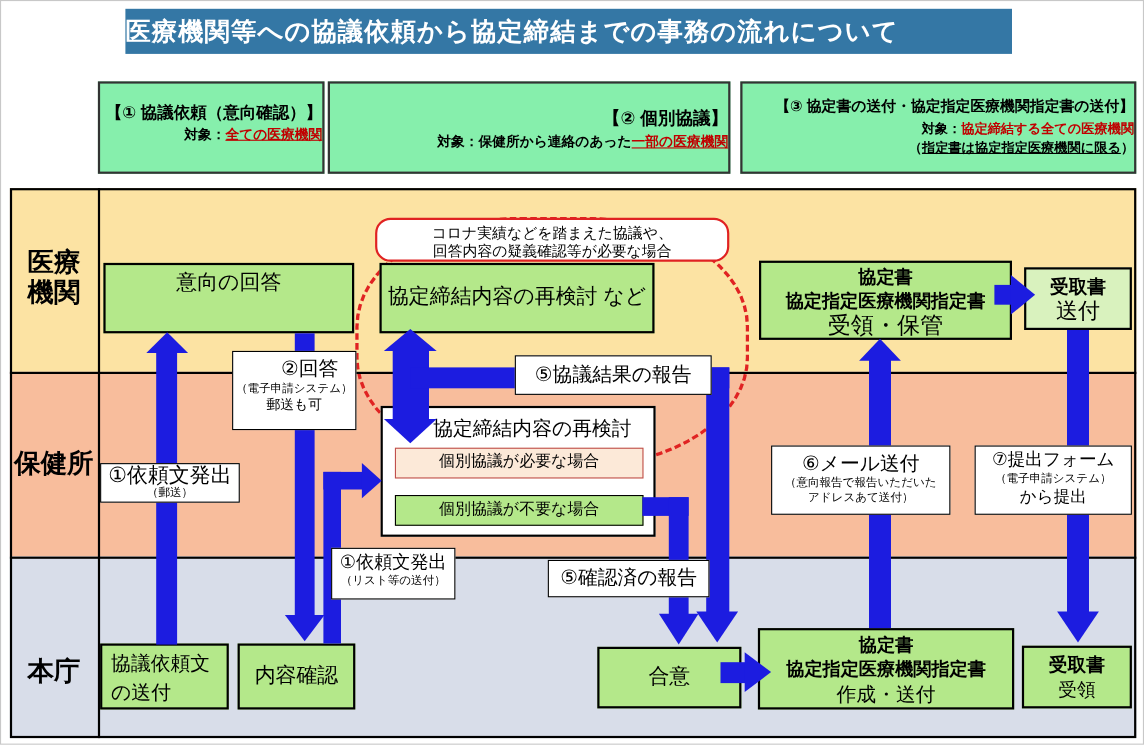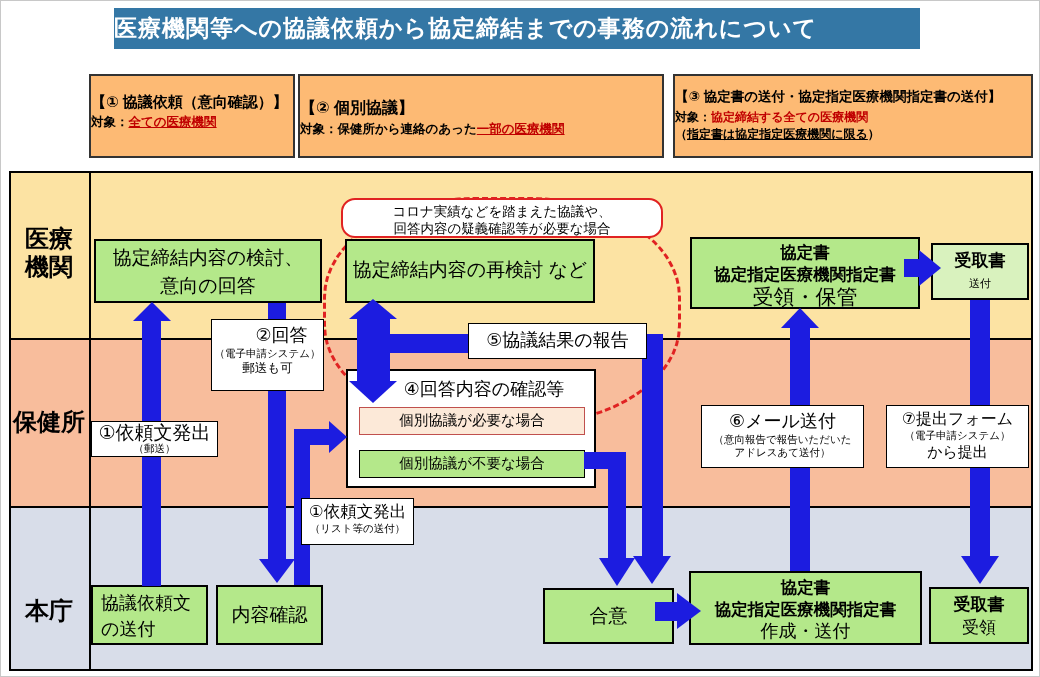--- a/index.html
+++ b/index.html
@@ -8,21 +8,21 @@
     --c-arrow:#1C1CE0; --c-dash:#E02222; --c-red:#C00000;
   }
   *{margin:0;padding:0;box-sizing:border-box;}
   body{background:#fff;font-family:"Liberation Sans","DejaVu Sans",sans-serif;color:#000;}
   #page{position:relative;width:1040px;height:677px;background:#fff;border:1px solid #c8c8c8;overflow:hidden;}
   .abs{position:absolute;}
   
   #title-bar{left:113px;top:7px;width:806px;height:41px;background:var(--c-title);
     color:#fff;font-size:23px;font-weight:bold;text-align:left;line-height:41px;letter-spacing:1px;}
   
-  .hdr{background:#fdba74;border:2px solid #333;text-align:left;font-weight:bold;z-index:4;}
+  .hdr{background:#86efac;border:2px solid #333;text-align:right;font-weight:bold;z-index:4;}
   .hdr .t1{font-size:15px;}
   .hdr .t2{font-size:12.5px;margin-top:2px;}
   .hdr .t3{font-size:12px;}
   .red{color:var(--c-red);}
   .u{text-decoration:underline;}
   
   .lane{left:8px;width:1024px;z-index:1;}
   .lane-line{left:8px;width:1024px;height:2px;background:#000;z-index:3;}
   #col-sep{left:88px;top:170px;width:2px;height:500px;background:#000;z-index:3;}
   #frame{left:8px;top:170px;width:1024px;height:500px;border:2px solid #000;z-index:3;pointer-events:none;}
@@ -86,39 +86,38 @@
 
   <div class="abs" id="dash-oval"></div>
 
   <div class="abs" style="left:340px;top:197px;width:322px;height:40px;background:#fff;border:2.5px solid var(--c-dash);
        border-radius:14px;text-align:center;font-size:13.5px;line-height:17px;padding-top:3px;z-index:4;">
     <div>コロナ実績などを踏まえた協議や、</div>
     <div>回答内容の疑義確認等が必要な場合</div>
   </div>
 
   <div class="abs gbox big" style="left:93px;top:238px;width:228px;height:64px;padding-top:3px;">
-    <div>協定締結内容の検討、</div>
     <div>意向の回答</div>
   </div>
 
   <div class="abs gbox" style="left:344px;top:238px;width:250px;height:64px;font-size:19px;line-height:58px;">協定締結内容の再検討 など</div>
 
   <div class="abs gbox" style="left:689px;top:236px;width:230px;height:72px;padding-top:2px;">
     <div style="font-size:16.5px;font-weight:bold;line-height:22px;">協定書</div>
     <div style="font-size:16.5px;font-weight:bold;line-height:22px;">協定指定医療機関指定書</div>
     <div style="font-size:21px;line-height:23px;">受領・保管</div>
   </div>
 
   <div class="abs gbox" style="left:930px;top:242px;width:98px;height:57px;background:var(--c-green-pale);padding-top:4px;">
     <div style="font-size:17px;font-weight:bold;line-height:23px;">受取書</div>
-    <div style="font-size:11px;line-height:23px;">送付</div>
+    <div style="font-size:20px;line-height:23px;">送付</div>
   </div>
 
   <div class="abs" style="left:345px;top:368px;width:250px;height:119px;background:#fff;border:2.5px solid #000;z-index:4;">
-    <div style="font-size:18px;margin-top:6px;text-align:center;padding-left:26px;">④回答内容の確認等</div>
+    <div style="font-size:18px;margin-top:6px;text-align:center;padding-left:26px;">協定締結内容の再検討</div>
     <div style="position:absolute;left:11px;top:36px;width:226px;height:28px;background:var(--c-orange);
          border:1.5px solid #C0504D;text-align:center;font-size:14.5px;line-height:25px;">個別協議が必要な場合</div>
     <div style="position:absolute;left:11px;top:79px;width:226px;height:28px;background:var(--c-green);
          border:1.5px solid #000;text-align:center;font-size:14.5px;line-height:25px;">個別協議が不要な場合</div>
   </div>
 
   <div class="abs gbox" style="left:90px;top:584px;width:117px;height:60px;text-align:left;padding:3px 0 0 8px;font-size:18px;line-height:26px;">
     <div>協議依頼文</div>
     <div>の送付</div>
   </div>
@@ -183,20 +182,21 @@
     <div style="font-size:12.5px;line-height:17px;">郵送も可</div>
   </div>
 
   <div class="abs wlabel" style="left:300px;top:497px;width:113px;height:47px;padding-top:2px;">
     <div style="font-size:16.5px;line-height:21px;">①依頼文発出</div>
     <div class="sub">（リスト等の送付）</div>
   </div>
 
   <div class="abs wlabel" style="left:467px;top:322px;width:179px;height:36px;font-size:18px;line-height:32px;">⑤協議結果の報告</div>
 
+  <div class="abs wlabel" style="left:497px;top:508px;width:147px;height:34px;font-size:18px;line-height:30px;">⑤確認済の報告</div>
 
   <div class="abs wlabel" style="left:700px;top:404px;width:163px;height:63px;padding-top:4px;">
     <div style="font-size:18px;line-height:23px;">⑥メール送付</div>
     <div class="sub">（意向報告で報告いただいた</div>
     <div class="sub">アドレスあて送付）</div>
   </div>
 
   <div class="abs wlabel" style="left:885px;top:404px;width:143px;height:63px;padding-top:3px;">
     <div style="font-size:16px;line-height:20px;">⑦提出フォーム</div>
     <div class="sub">（電子申請システム）</div>

